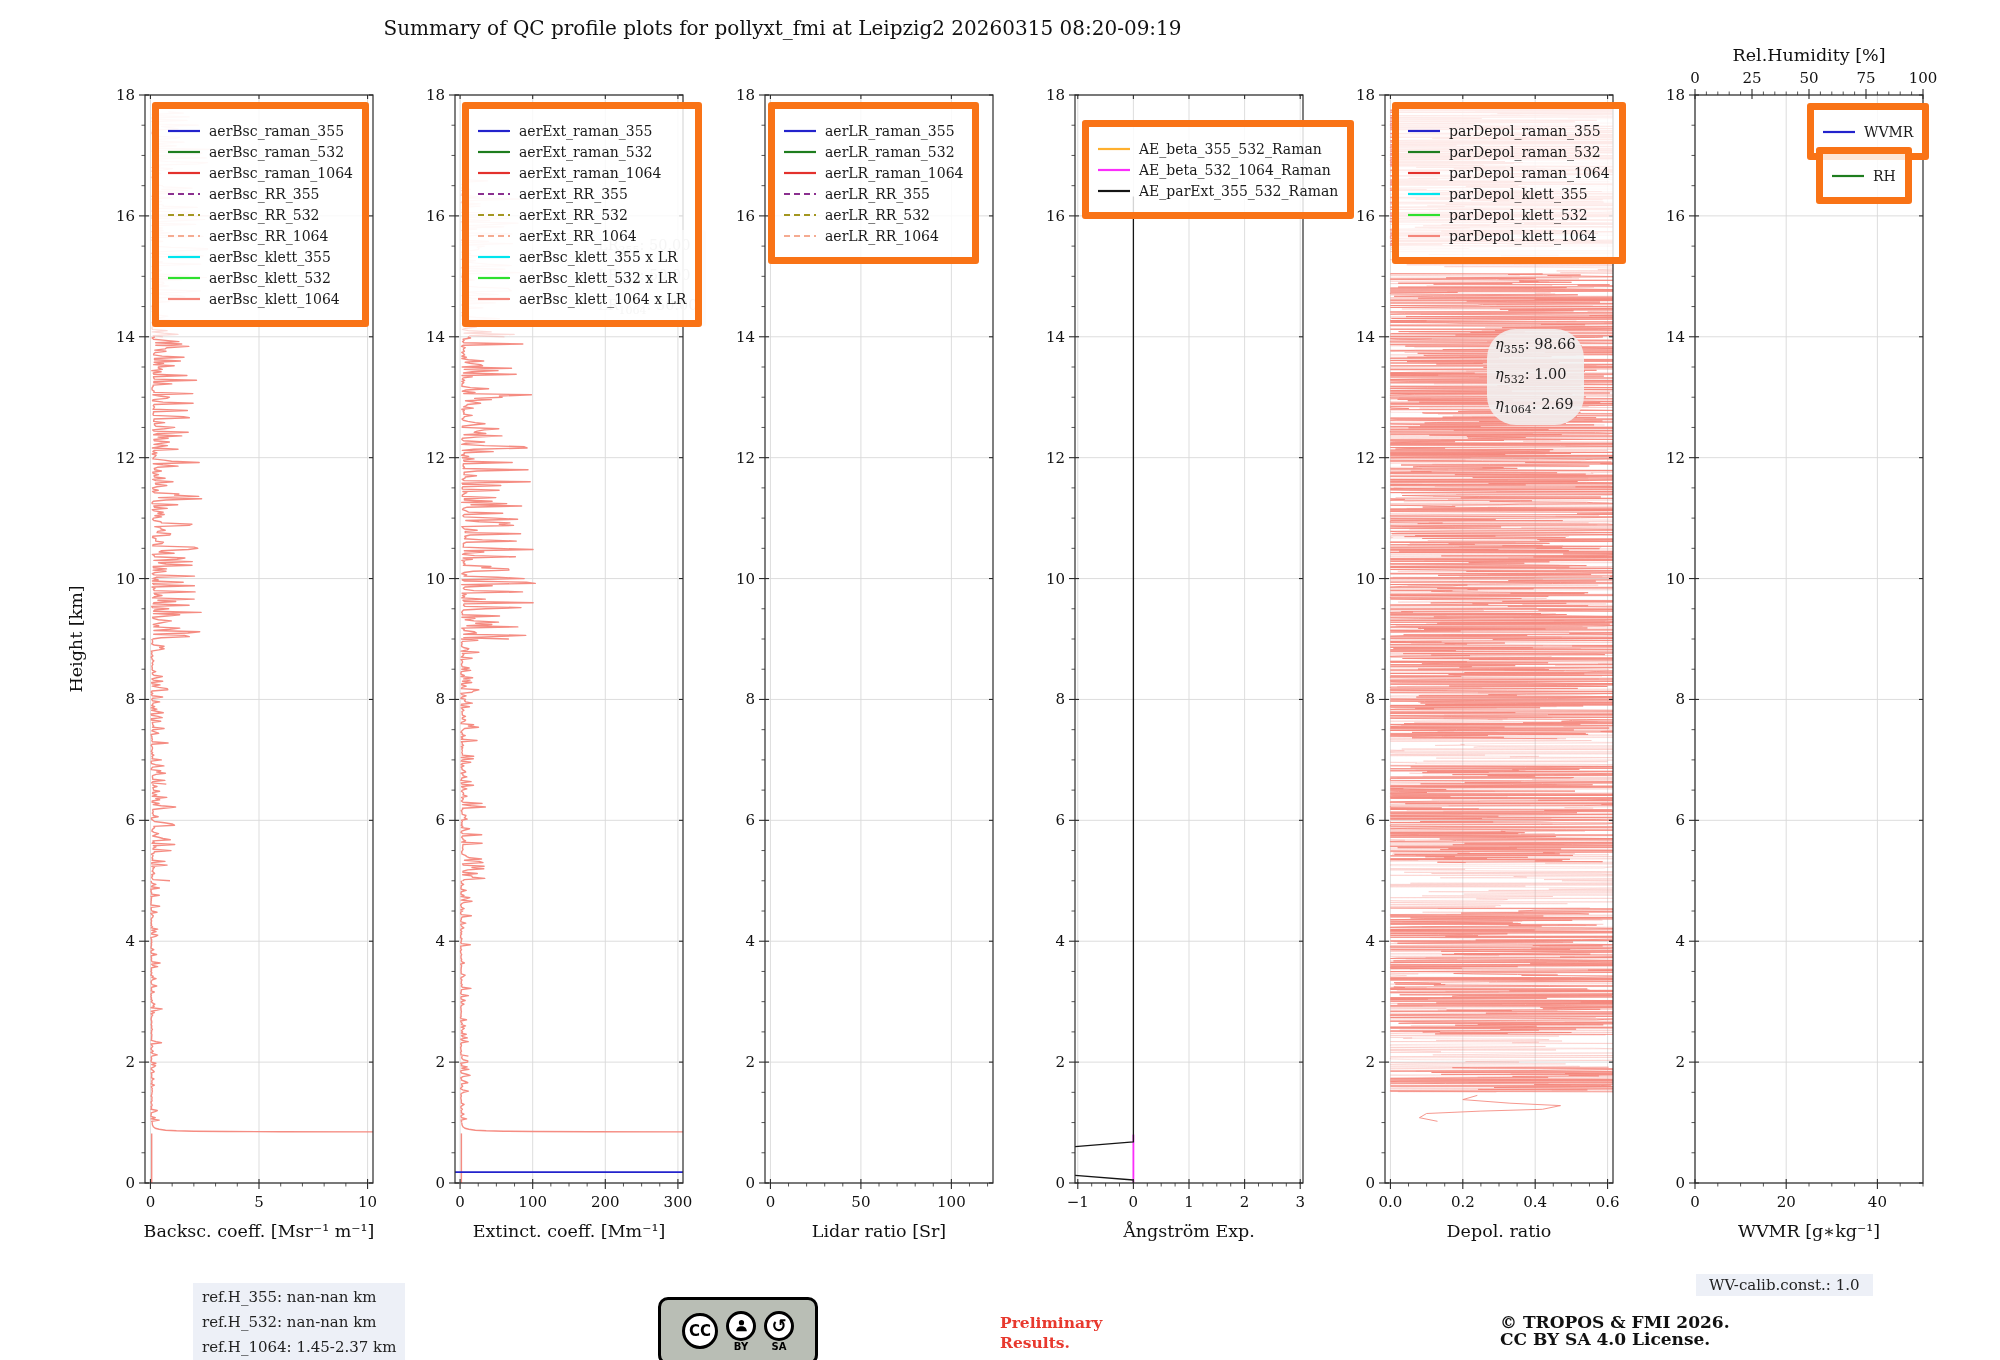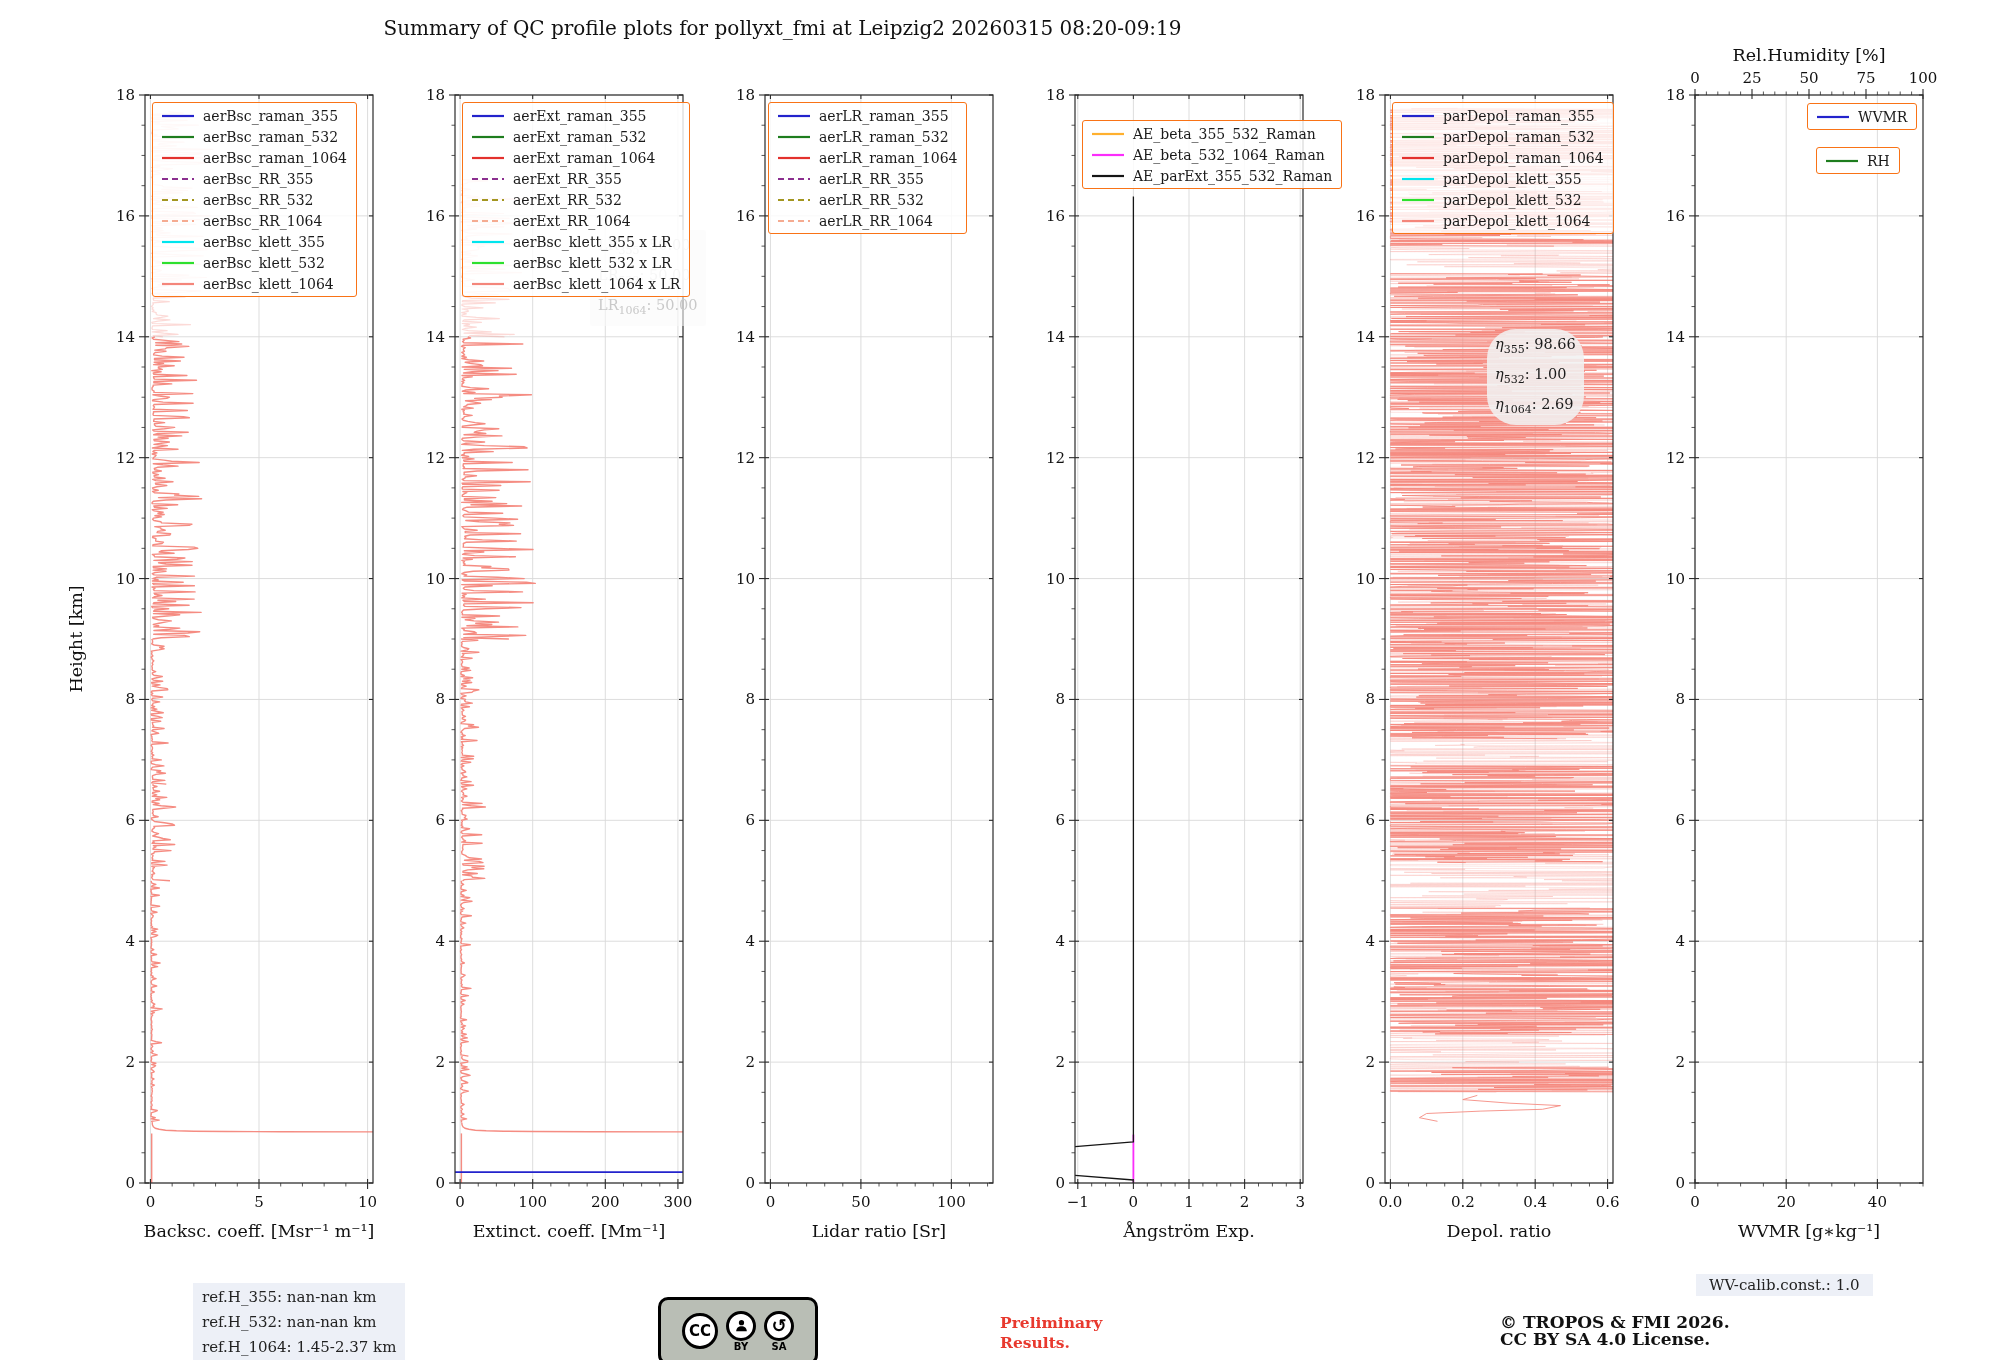--- a/index.html
+++ b/index.html
@@ -2,21 +2,21 @@
 <html><head>
 <meta charset="utf-8">
 <style>
   html,body{margin:0;padding:0;background:#ffffff;}
   .page{position:relative;width:2000px;height:1360px;background:#ffffff;
         font-family:"DejaVu Serif", serif;color:#111;overflow:hidden;}
   .fig-title{position:absolute;top:16px;left:0;width:1565px;text-align:center;
         font-size:20px;color:#111;}
   .panel-svg{position:absolute;}
   .legend-box{position:absolute;background:rgba(255,255,255,0.82);
-        border:1px solid #f97316;border-radius:3px;padding:3px 9px;
+        border:7px solid #f97316;border-radius:3px;padding:12px 9px;
         display:flex;flex-direction:column;gap:2px;z-index:3;}
   .legend-row{display:flex;align-items:center;gap:9px;height:19px;}
   .legend-label{font-size:14px;color:#1a1a1a;white-space:nowrap;}
   .ann-box{position:absolute;padding:3px 8px;border-radius:2px;font-size:14.5px;
         line-height:24px;white-space:nowrap;}
   .ann-faint{color:#c9c9c9;background:rgba(250,250,250,0.55);z-index:1;}
   .ann-strong{color:#1b1b1b;background:rgba(241,241,241,0.88);z-index:2;border-radius:29px;}
   .ann-box sub{font-size:11px;}
   .it{font-style:italic;}
   .refbox{position:absolute;left:193px;top:1283px;background:#edf0f7;color:#222;

